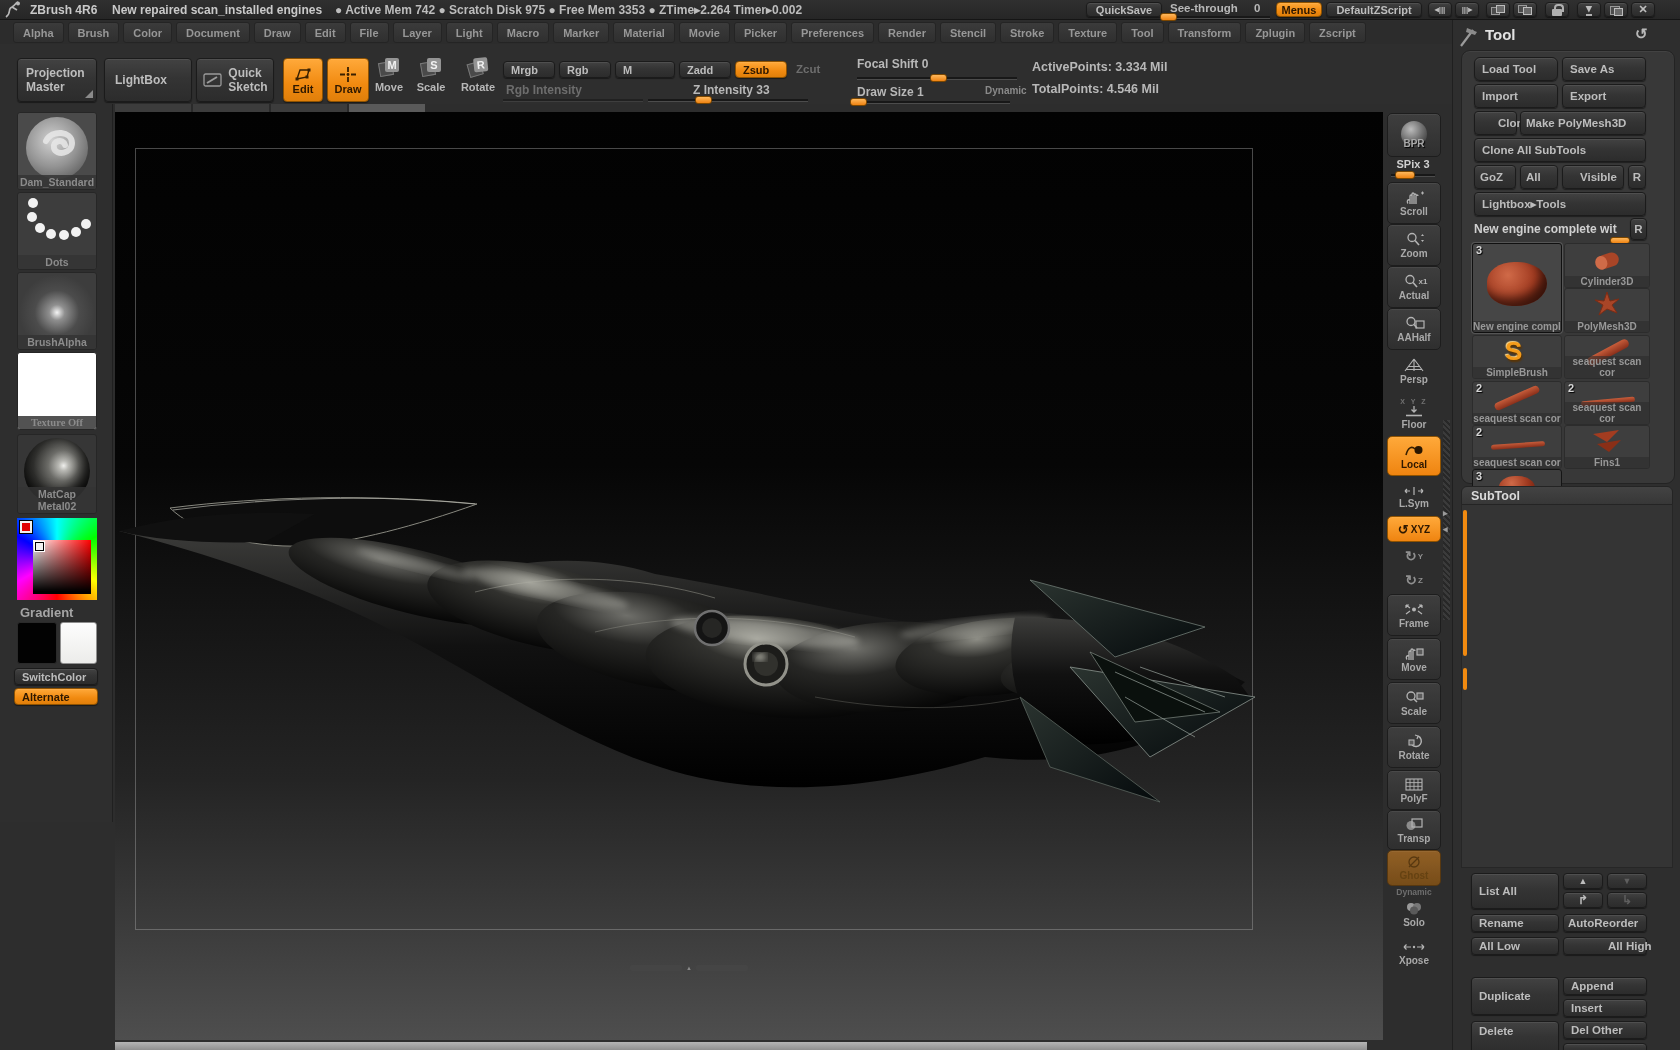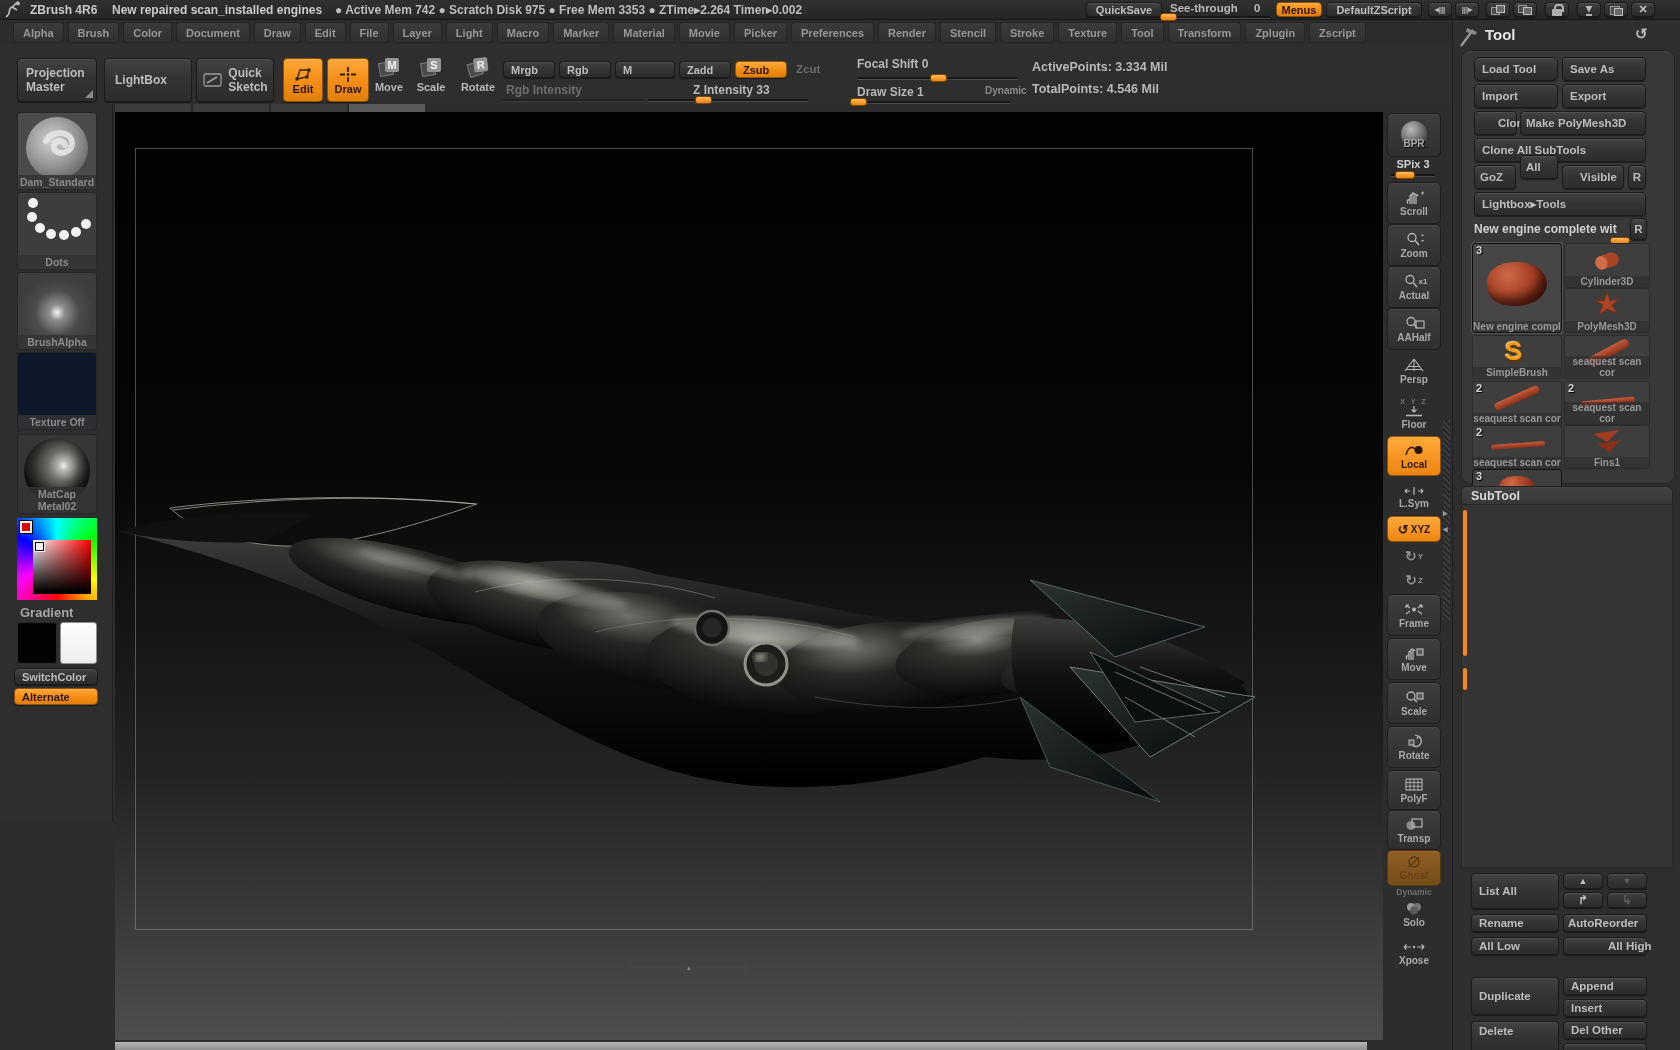--- a/index.html
+++ b/index.html
@@ -237,21 +237,21 @@
             <circle cx="46" cy="42" r="5"></circle>
             <circle cx="58" cy="39" r="5"></circle>
             <circle cx="68" cy="31" r="5"></circle>
           </g>
       </svg>
       <span class="tname">Dots</span>
     </div>
     <div class="thumb" style="top:168px;height:76px;background:radial-gradient(circle at 50% 52%,rgba(255,255,255,.95) 0%,rgba(210,210,210,.55) 14%,rgba(120,120,120,.25) 40%,rgba(70,70,70,0) 68%),#3d3d3d;">
       <span class="tname">BrushAlpha</span>
     </div>
-    <div class="thumb" style="top:248px;height:76px;background:#0f172a;">
+    <div class="thumb" style="top:248px;height:76px;background:#ffffff;font-family:Liberation Serif, serif;">
       <span class="tname">Texture Off</span>
     </div>
     <div class="thumb" style="top:330px;height:78px;background:#363636;">
       <div class="abs" style="left:6px;top:3px;width:66px;height:66px;border-radius:50%;background:radial-gradient(circle at 60% 42%,#efefec 0%,#b9b9b4 9%,#6c6c68 28%,#2e2e2c 55%,#0c0c0b 82%,#000 100%);box-shadow:inset -6px -8px 14px rgba(0,0,0,.8);"></div>
       <span class="tname">MatCap Metal02</span>
     </div>
     <div class="abs" style="left:17px;top:414px;width:80px;height:82px;background:conic-gradient(from 180deg at 50% 50%, #ff0000, #ff00ff, #0000ff, #00ffff, #00ff00, #ffff00, #ff0000);">
       <div class="abs" style="left:3px;top:3px;width:12px;height:12px;background:#e00000;border:2px solid #f0f0f0;outline:1px solid #000;"></div>
       <div class="abs" style="left:16px;top:22px;width:58px;height:54px;background:linear-gradient(to bottom,rgba(0,0,0,0),#000 95%),linear-gradient(to right,#ffffff,#ff0000);">
         <div class="abs" style="left:2px;top:2px;width:9px;height:9px;background:#f2f2f2;border:1px solid #000;outline:1px solid #fff;"></div>
@@ -494,21 +494,21 @@
 
     <div class="tp-box" style="left:8px;top:30px;width:212px;height:432px;">
       <div class="btn left abs" style="left:12px;top:6px;width:84px;height:24px;border-radius:6px;">Load Tool</div>
       <div class="btn left abs" style="left:100px;top:6px;width:84px;height:24px;">Save As</div>
       <div class="btn left abs" style="left:12px;top:33px;width:84px;height:24px;">Import</div>
       <div class="btn left abs" style="left:100px;top:33px;width:84px;height:24px;">Export</div>
       <div class="btn left abs" style="left:12px;top:60px;width:43px;height:24px;padding-left:23px;">Clone</div>
       <div class="btn left abs" style="left:58px;top:60px;width:126px;height:24px;padding-left:5px;">Make PolyMesh3D</div>
       <div class="btn left abs" style="left:12px;top:87px;width:172px;height:24px;">Clone All SubTools</div>
       <div class="btn left abs" style="left:12px;top:114px;width:42px;height:24px;padding-left:5px;">GoZ</div>
-      <div class="btn left abs" style="left:58px;top:104px;width:38px;height:24px;padding-left:5px;">All</div>
+      <div class="btn left abs" style="left:58px;top:114px;width:38px;height:24px;padding-left:5px;">All</div>
       <div class="btn left abs" style="left:100px;top:114px;width:62px;height:24px;padding-left:17px;">Visible</div>
       <div class="btn abs" style="left:166px;top:114px;width:18px;height:24px;">R</div>
       <div class="btn left abs" style="left:12px;top:141px;width:172px;height:24px;">Lightbox▸Tools</div>
 
       <span class="abs lbl" style="left:12px;top:171px;width:150px;overflow:hidden;font-size:12px;color:#d0d0d0;">New engine complete wit</span>
       <div class="handle" style="left:148px;top:186px;width:18px;height:5px;"></div>
       <div class="btn abs" style="left:168px;top:167px;width:17px;height:22px;">R</div>
 
       <div class="tcell sel" style="left:10px;top:192px;width:88px;height:88px;">
         <span class="badge">3</span>

